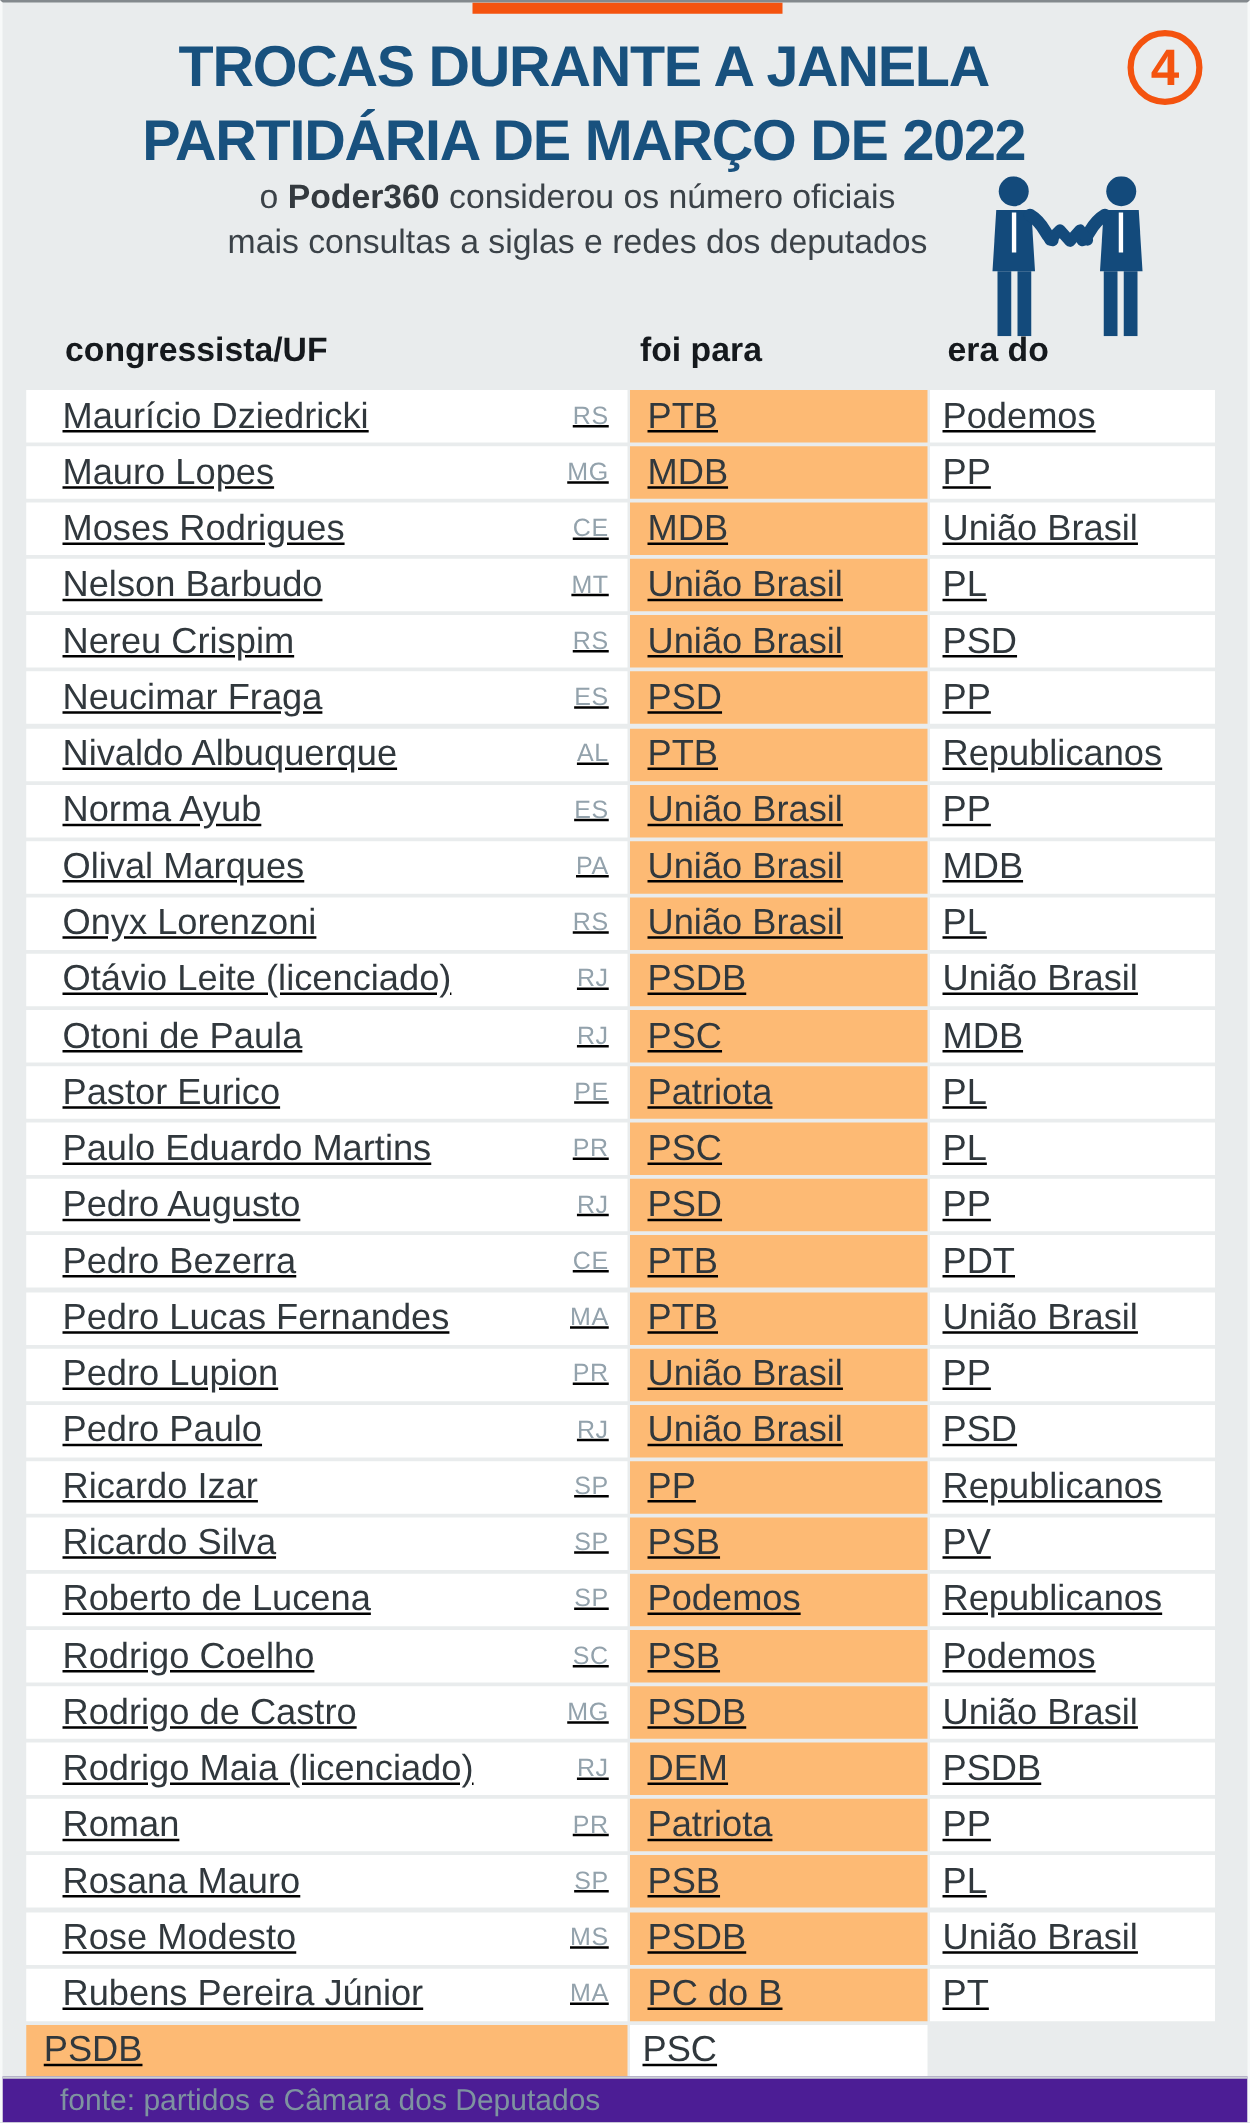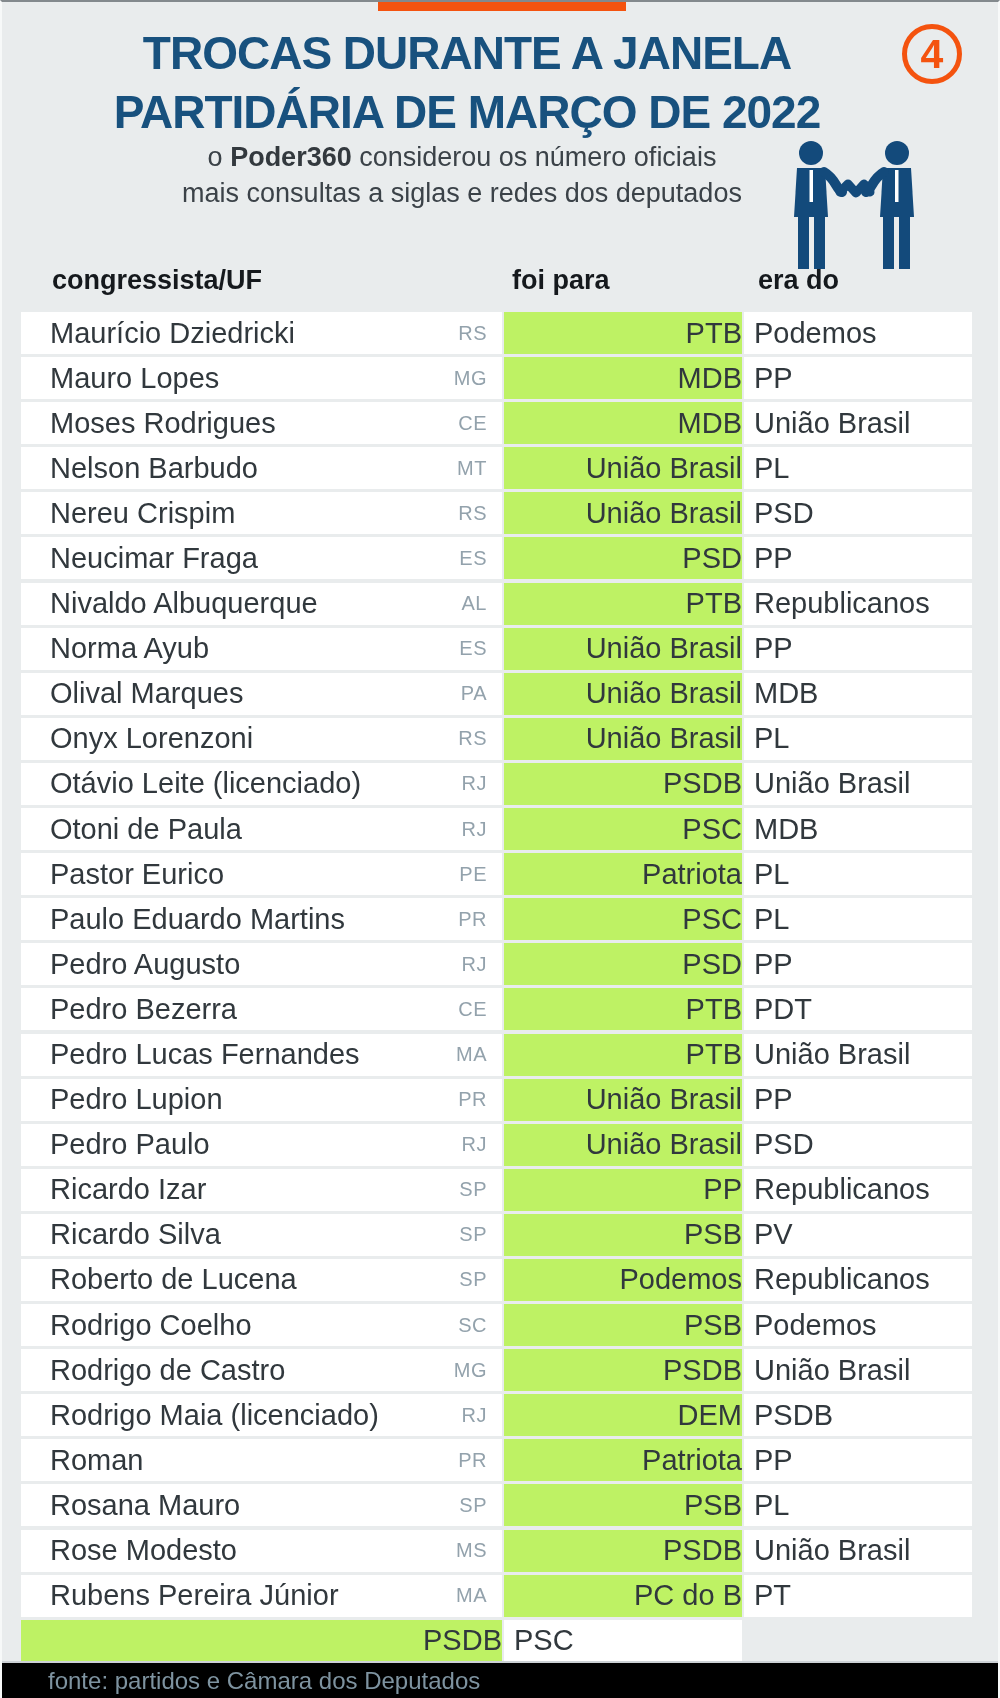--- a/index.html
+++ b/index.html
@@ -36,30 +36,30 @@
   .table{position:absolute;top:250px;left:0;width:1000px;}
   .grid-row{
     display:grid;grid-template-columns:481px 238px 228px;column-gap:2px;
     margin-left:19px;width:951px;
   }
   .head-row{height:44px;margin-bottom:16px;align-items:end;}
   .head-cell{font-weight:bold;color:#15191d;font-size:27px;}
   .hc-name{padding-left:31px;}
   .hc-era{padding-left:14px;}
   .hc-foi{padding-left:8px;}
-  .row{height:42px;margin-bottom:3.1px;}
+  .row{height:42px;margin-bottom:3.1px;text-decoration:underline;}
   .cell{display:flex;align-items:center;overflow:hidden;white-space:nowrap;}
   .name-cell{background:#ffffff;justify-content:space-between;padding:0 15px 0 29px;}
-  .era-cell{background:#bef264;padding-left:14px;justify-content:flex-end;}
+  .era-cell{background:#fdba74;padding-left:14px;}
   .foi-cell{background:#ffffff;padding-left:10px;}
   .nm,.party{color:#31383d;font-size:29px;}
   .uf{color:#93a2ac;font-size:20px;letter-spacing:.5px;}
   .footer{
     position:absolute;left:0;right:0;bottom:0;height:35px;
-    background:#000000;border-top:2px solid #ccd1d5;
+    background:#4c1d95;border-top:2px solid #ccd1d5;
     display:flex;align-items:center;
   }
   .footer-text{color:#7e93a0;font-size:24px;padding-left:46px;}
   .footer-pill{
     position:absolute;left:623px;bottom:22px;width:106px;height:4px;
     background:rgba(255,255,255,.6);border-radius:2px;
   }
 </style>
 </head>
 <body>

